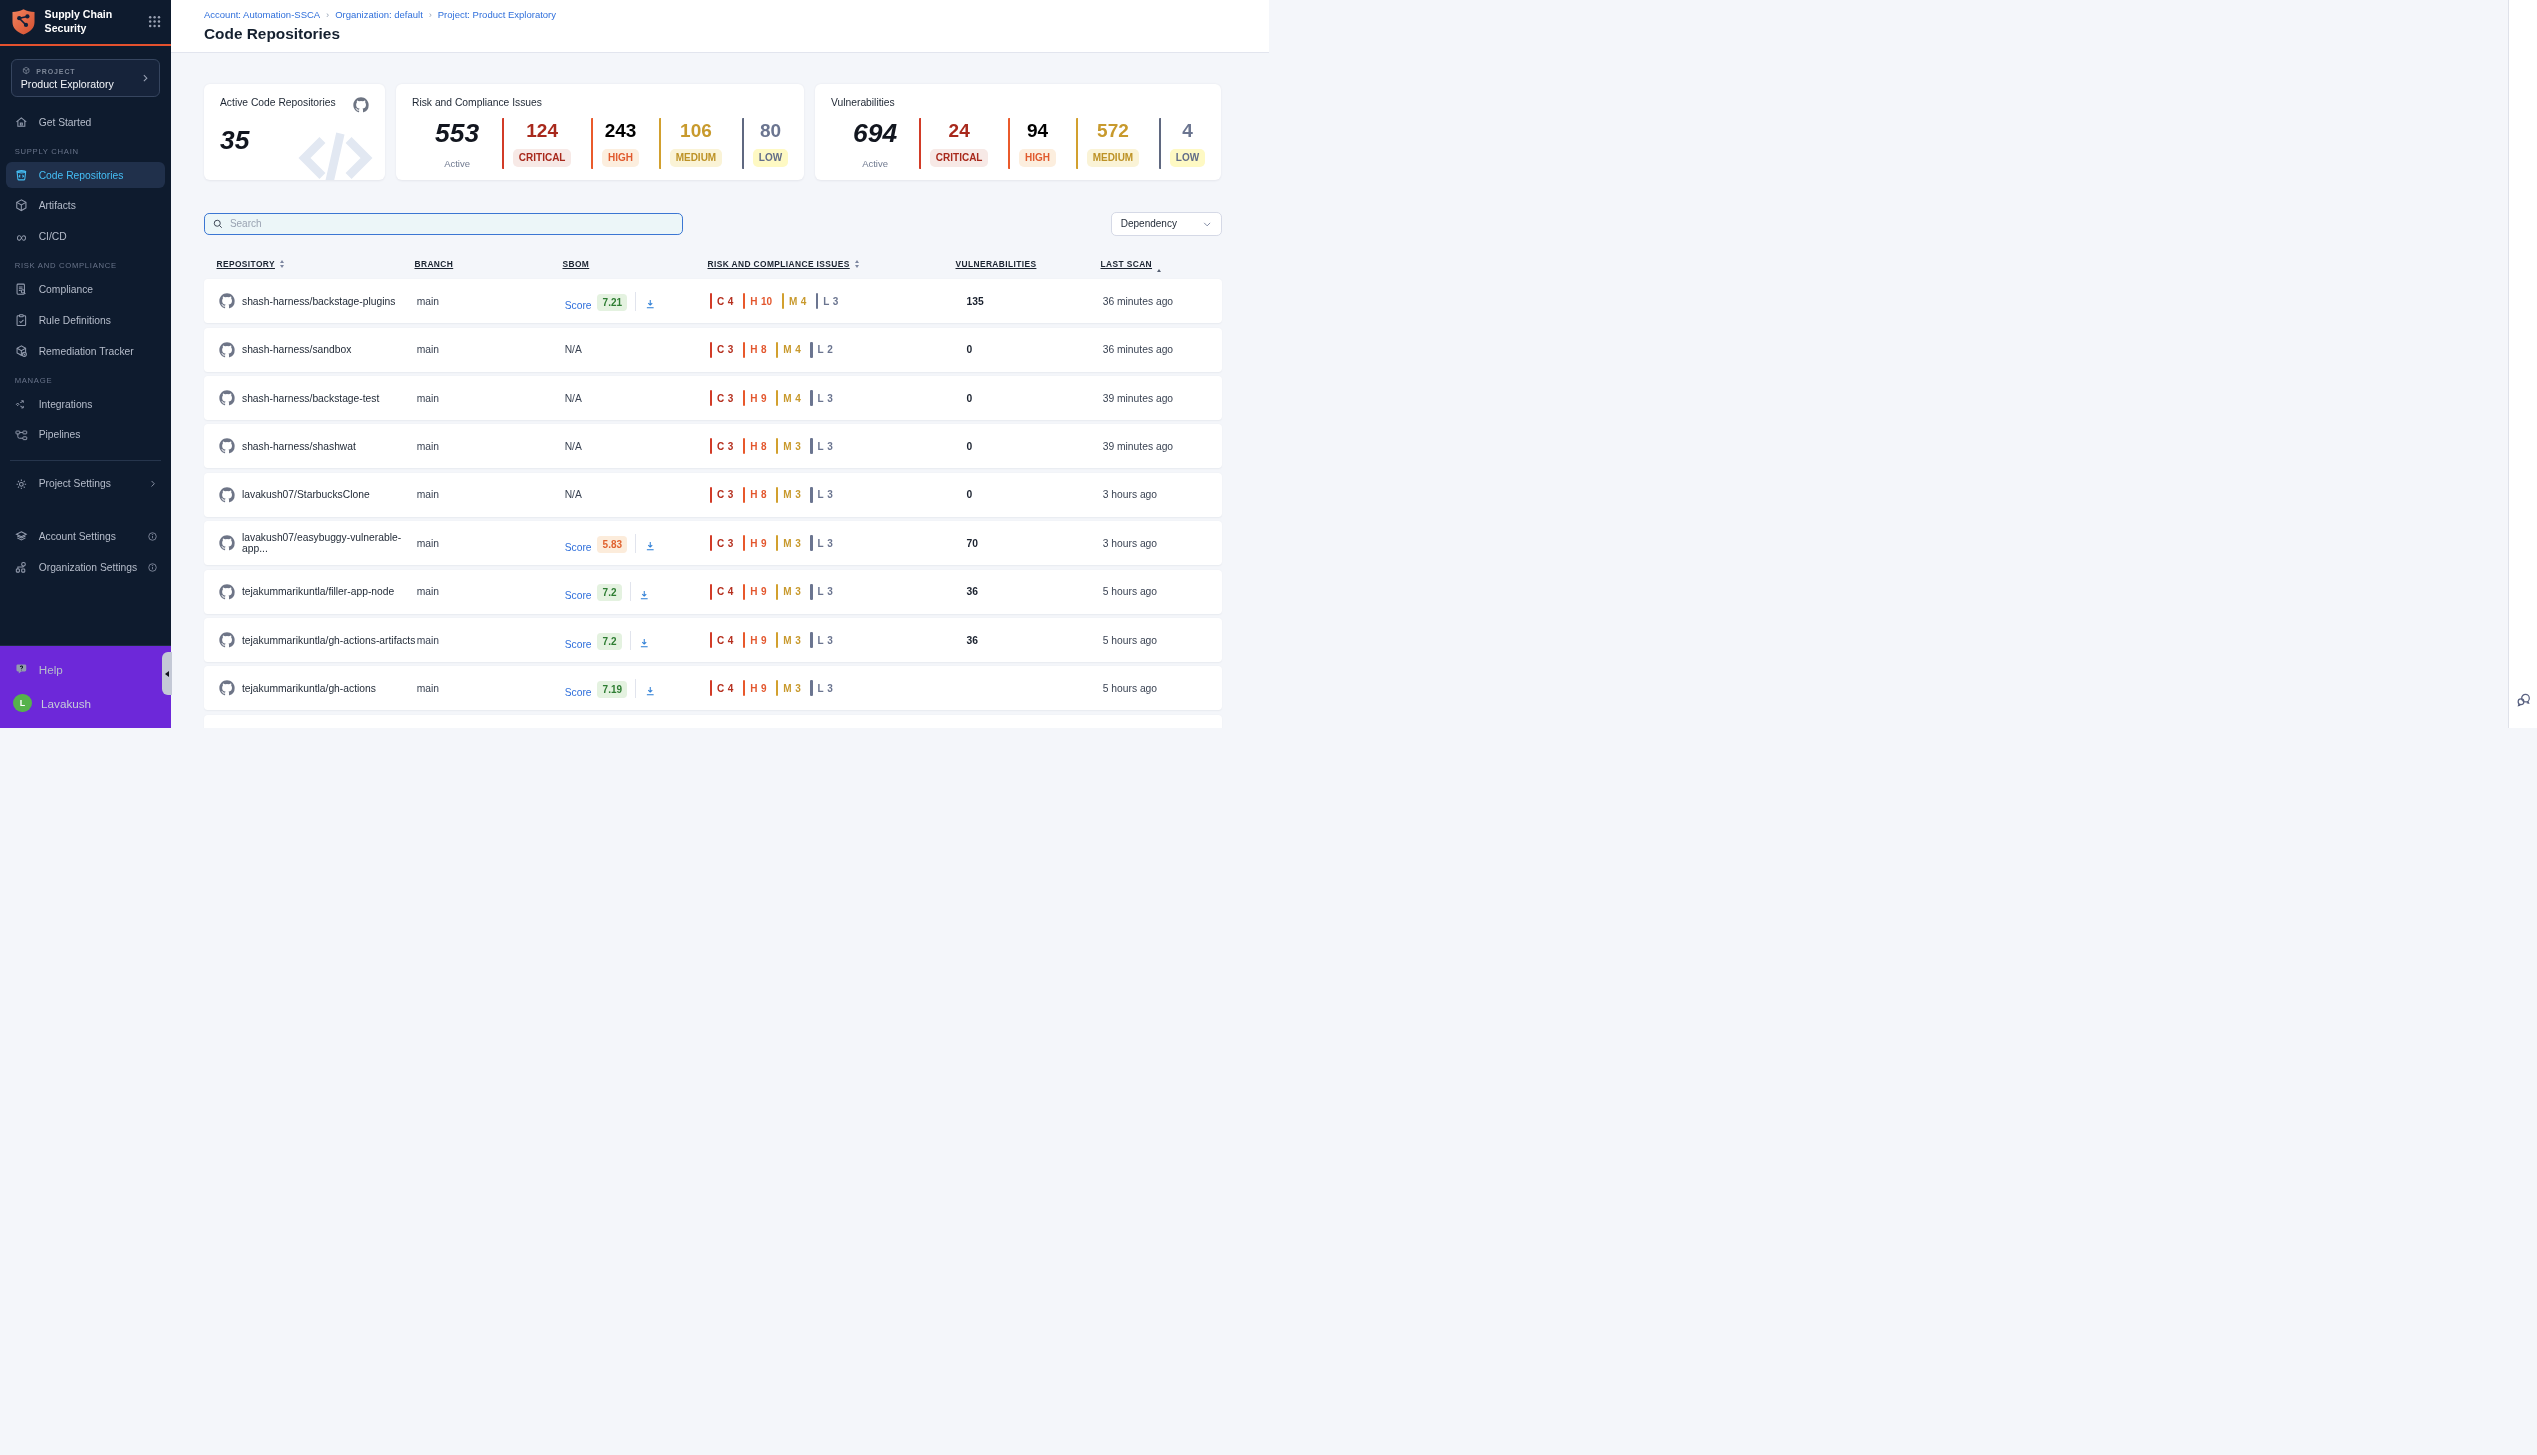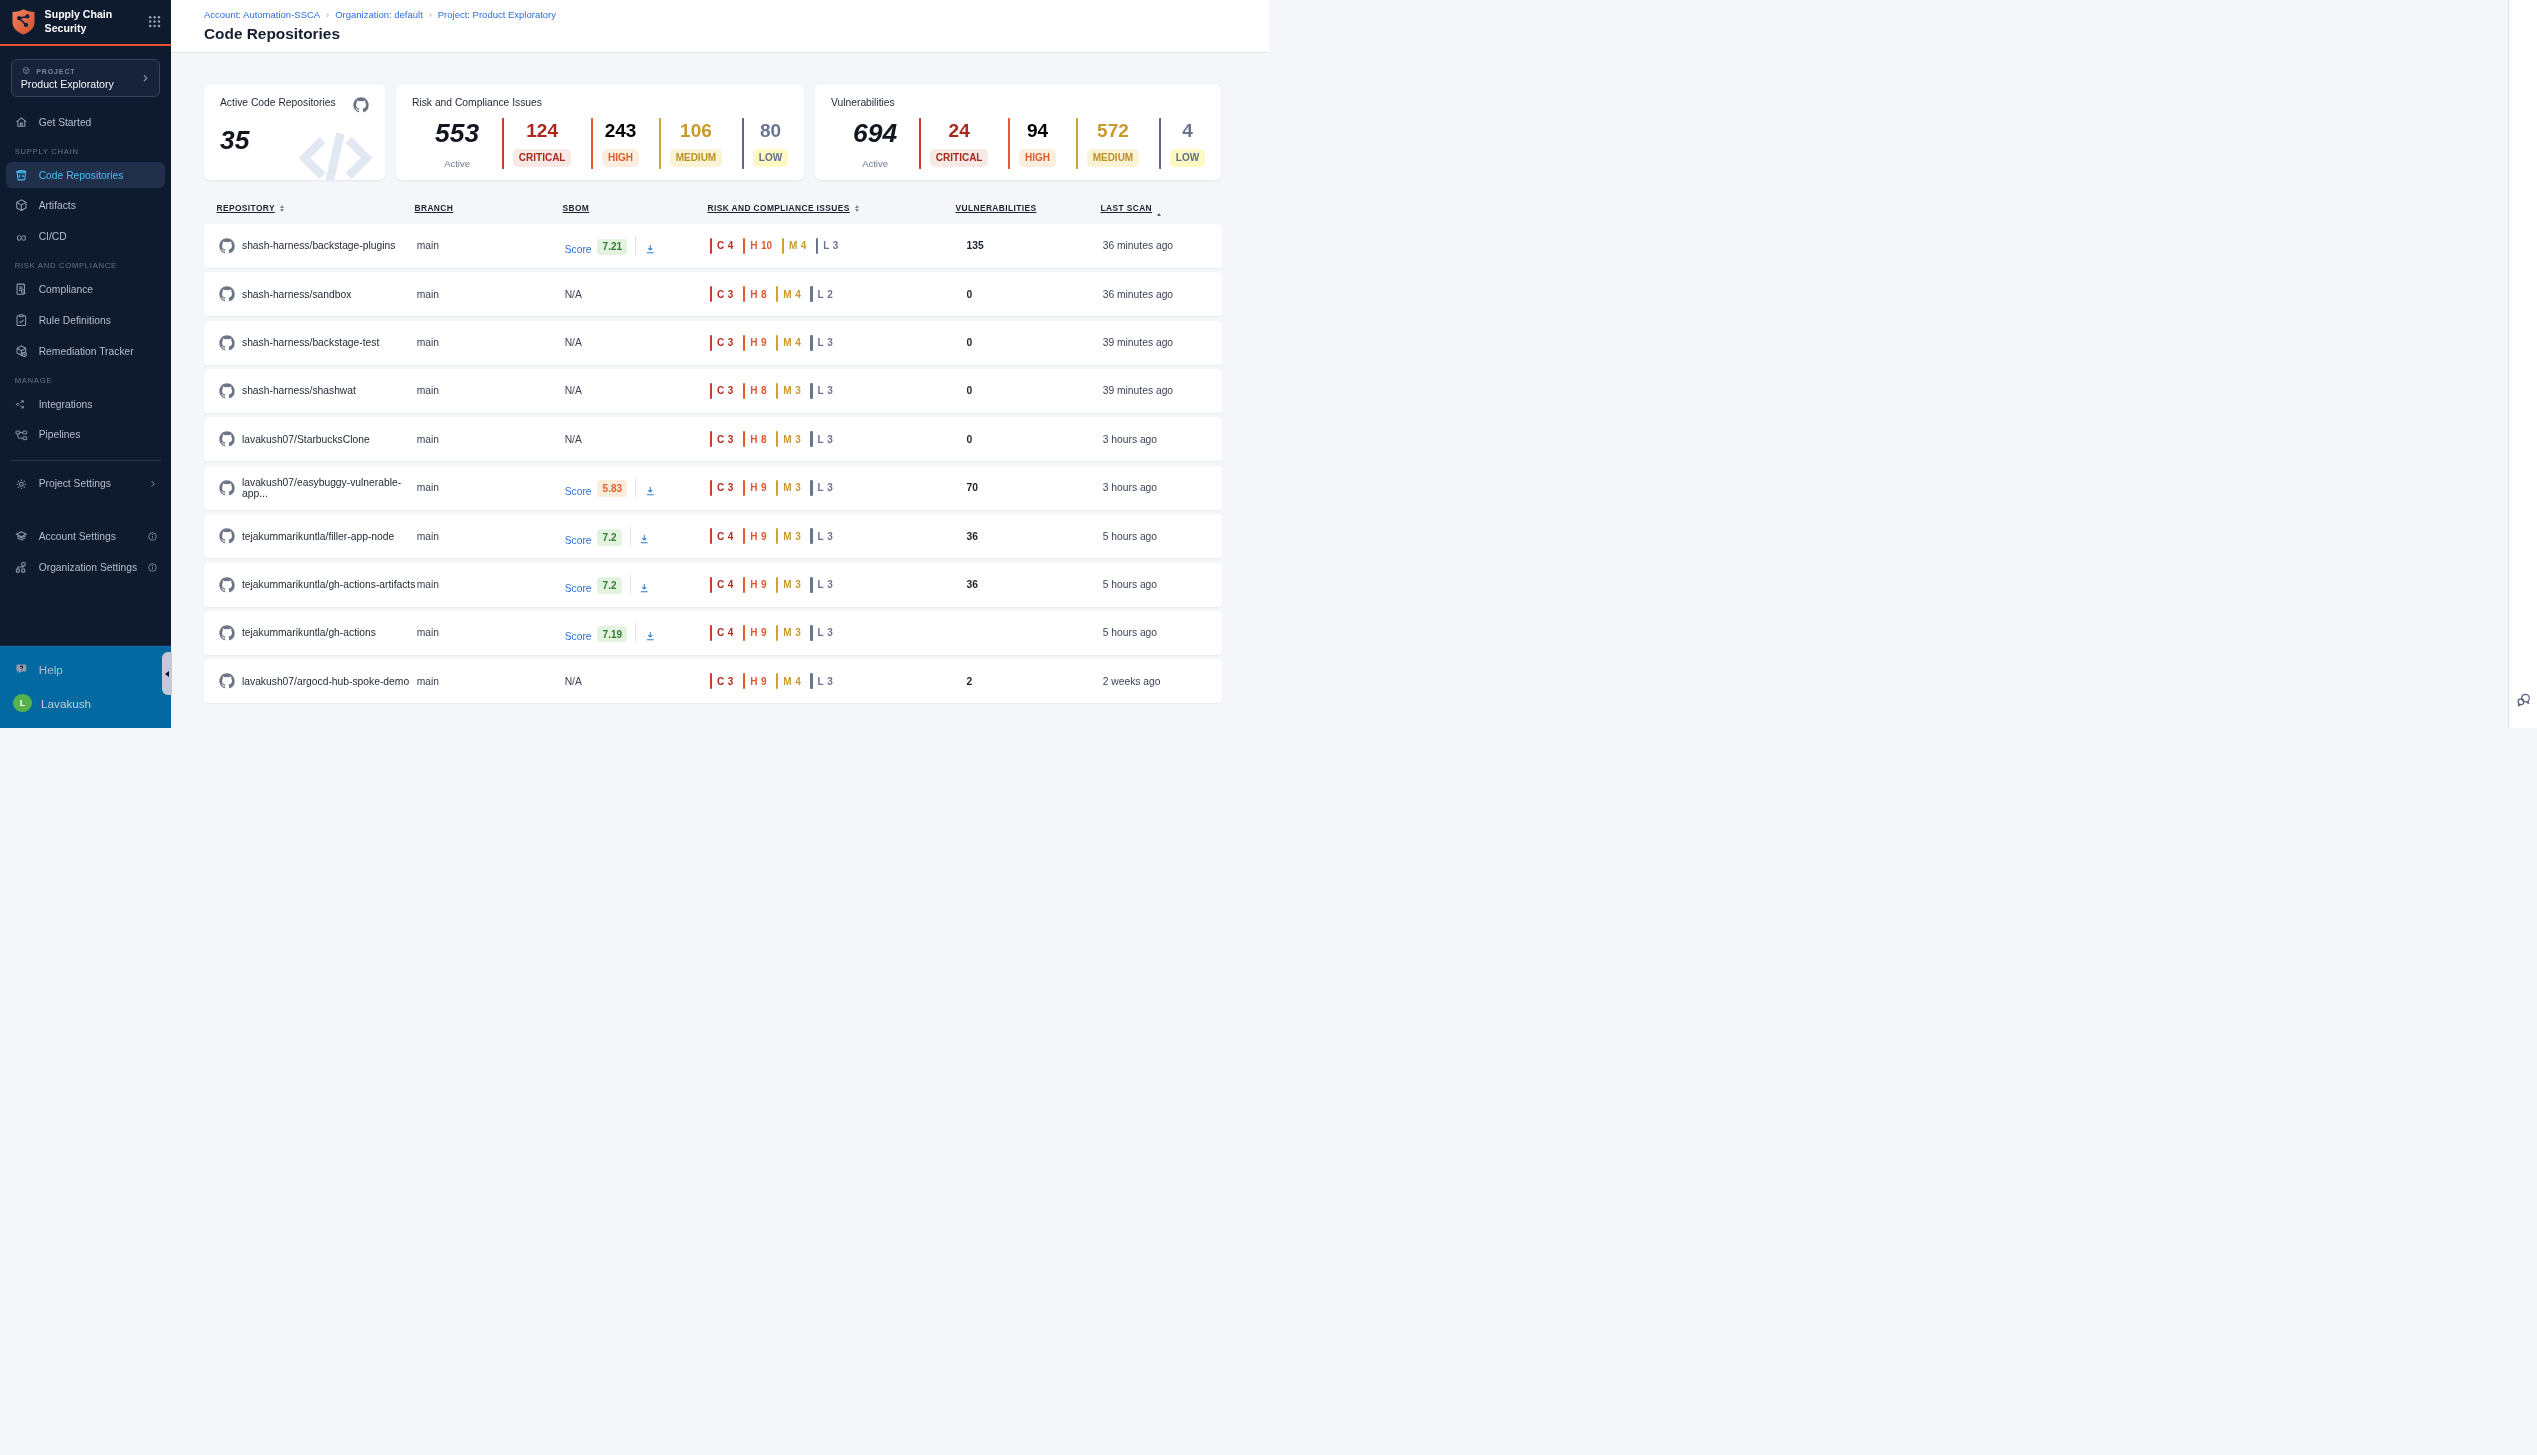--- a/index.html
+++ b/index.html
@@ -46,21 +46,21 @@
   .nav-item.selected { background:#20304b; color:#45bef5; }
   .nav-item.selected .ic { color:#45bef5; }
   .section-label {
     font-size:7.7px; letter-spacing:0.7px; color:#69748a;
     margin:11.7px 0 5.9px 8.8px;
   }
   .nav-divider { height:0.7px; background:#26354c; margin:11.7px 4.4px 10.3px 4.4px; }
   .nav-item .trail { margin-left:auto; color:#8a93a6; }
   .sb-spacer { flex:1; }
   .sb-footer {
-    background:#0369a1; border-top:0.7px solid #1d2c42;
+    background:#6d28d9; border-top:0.7px solid #1d2c42;
     padding:10.3px 5.9px 11.7px 5.9px;
   }
   .sb-footer .nav-item { margin-bottom:7.3px; }
   .avatar {
     width:18.4px; height:18.4px; border-radius:50%;
     display:flex; align-items:center; justify-content:center;
     color:#fff; font-size:8.8px; font-weight:bold;
   }
   .user-name { color:#c6ccd8; }
   .infinity { font-size:14px; line-height:1; color:#939cae; }
@@ -511,20 +511,39 @@
 
               <div class="sev" data-tone="low">
                 <div class="sev-num">4</div>
                 <span class="sev-badge">LOW</span>
               </div>
             </div>
         </div>
       </div>
     </div>
 
+    <div class="controls-row">
+      <div class="search-box">
+        <span>
+          <svg width="11.7" height="11.7" viewBox="0 0 24 24" fill="none" stroke="currentColor" stroke-width="2">
+              <circle cx="10.8" cy="10.8" r="6.2"></circle>
+              <path d="m15.4 15.4 4.6 4.6"></path>
+            </svg>
+        </span>
+        <input type="text" placeholder="Search" style="">
+      </div>
+      <div class="filter-select">
+        <span>Dependency</span>
+        <span>
+          <svg width="10.3" height="10.3" viewBox="0 0 24 24" fill="none" stroke="currentColor" stroke-width="2.2">
+              <path d="m5 9 7 7 7-7"></path>
+            </svg>
+        </span>
+      </div>
+    </div>
 
     <div class="table">
       <div class="thead grid-cols">
         <div class="th">
           <span>REPOSITORY</span>
           <span class="sort-both">
               <span class="tri-up"></span>
               <span class="tri-down"></span>
             </span>
         </div>

